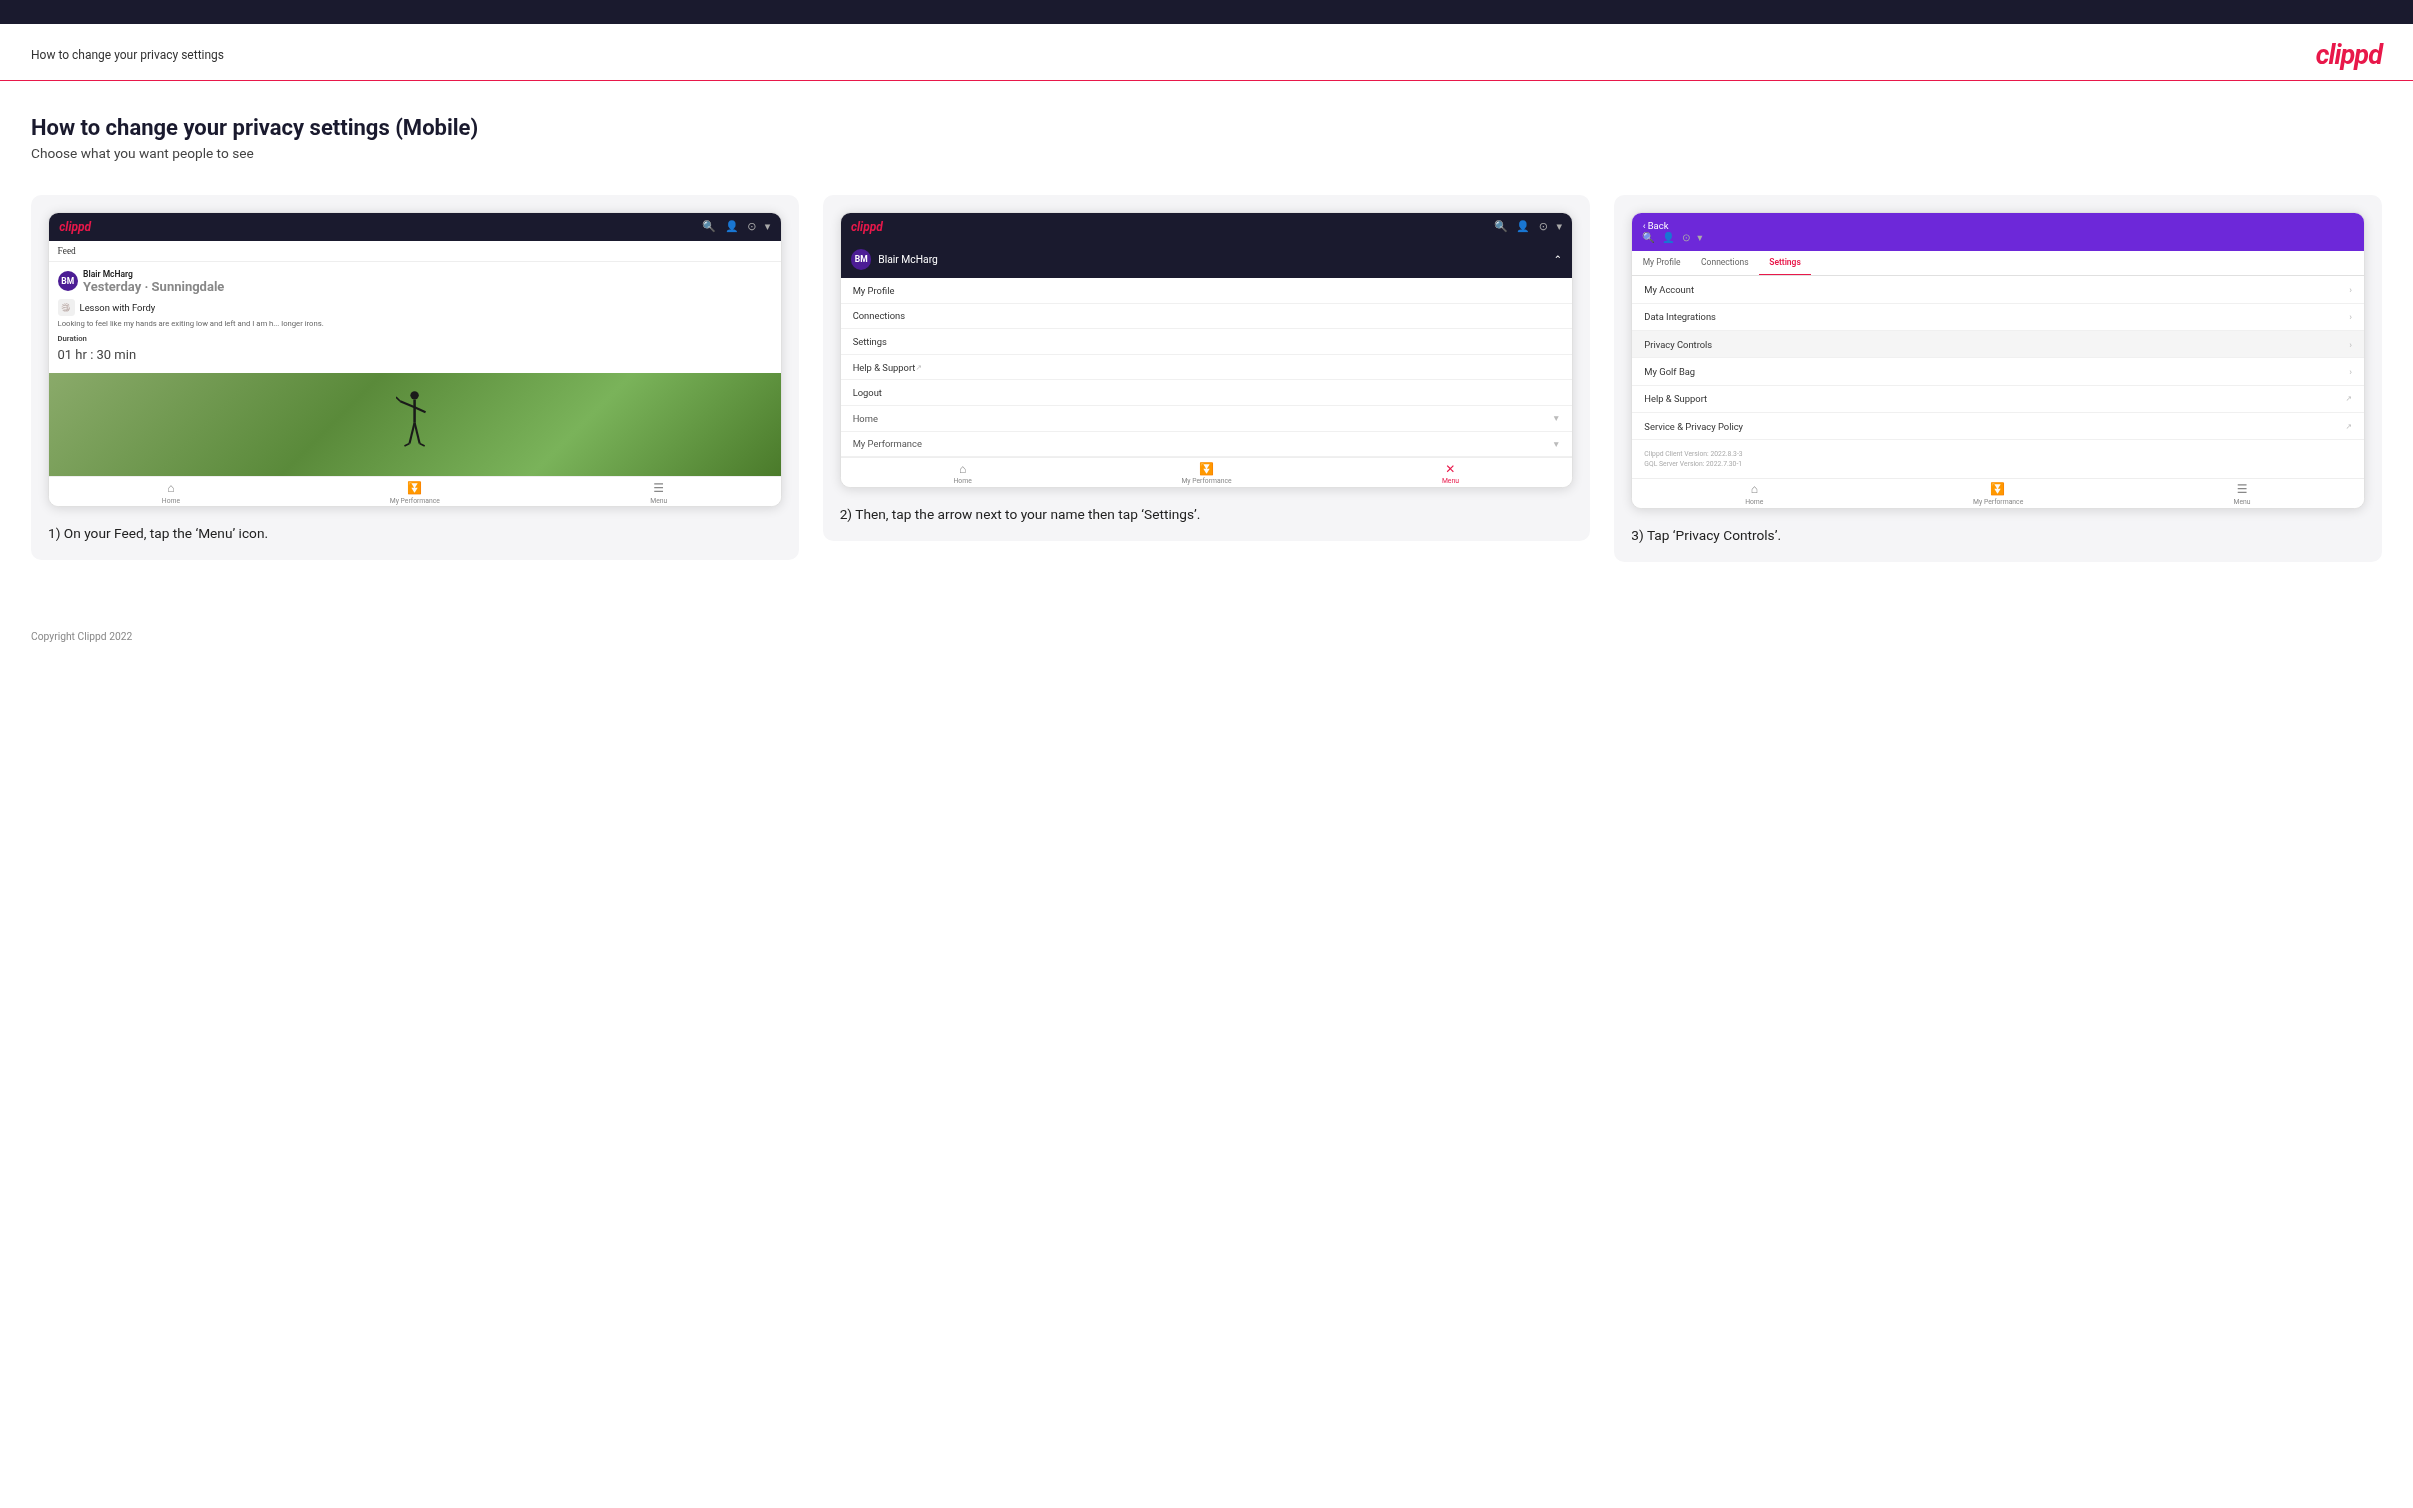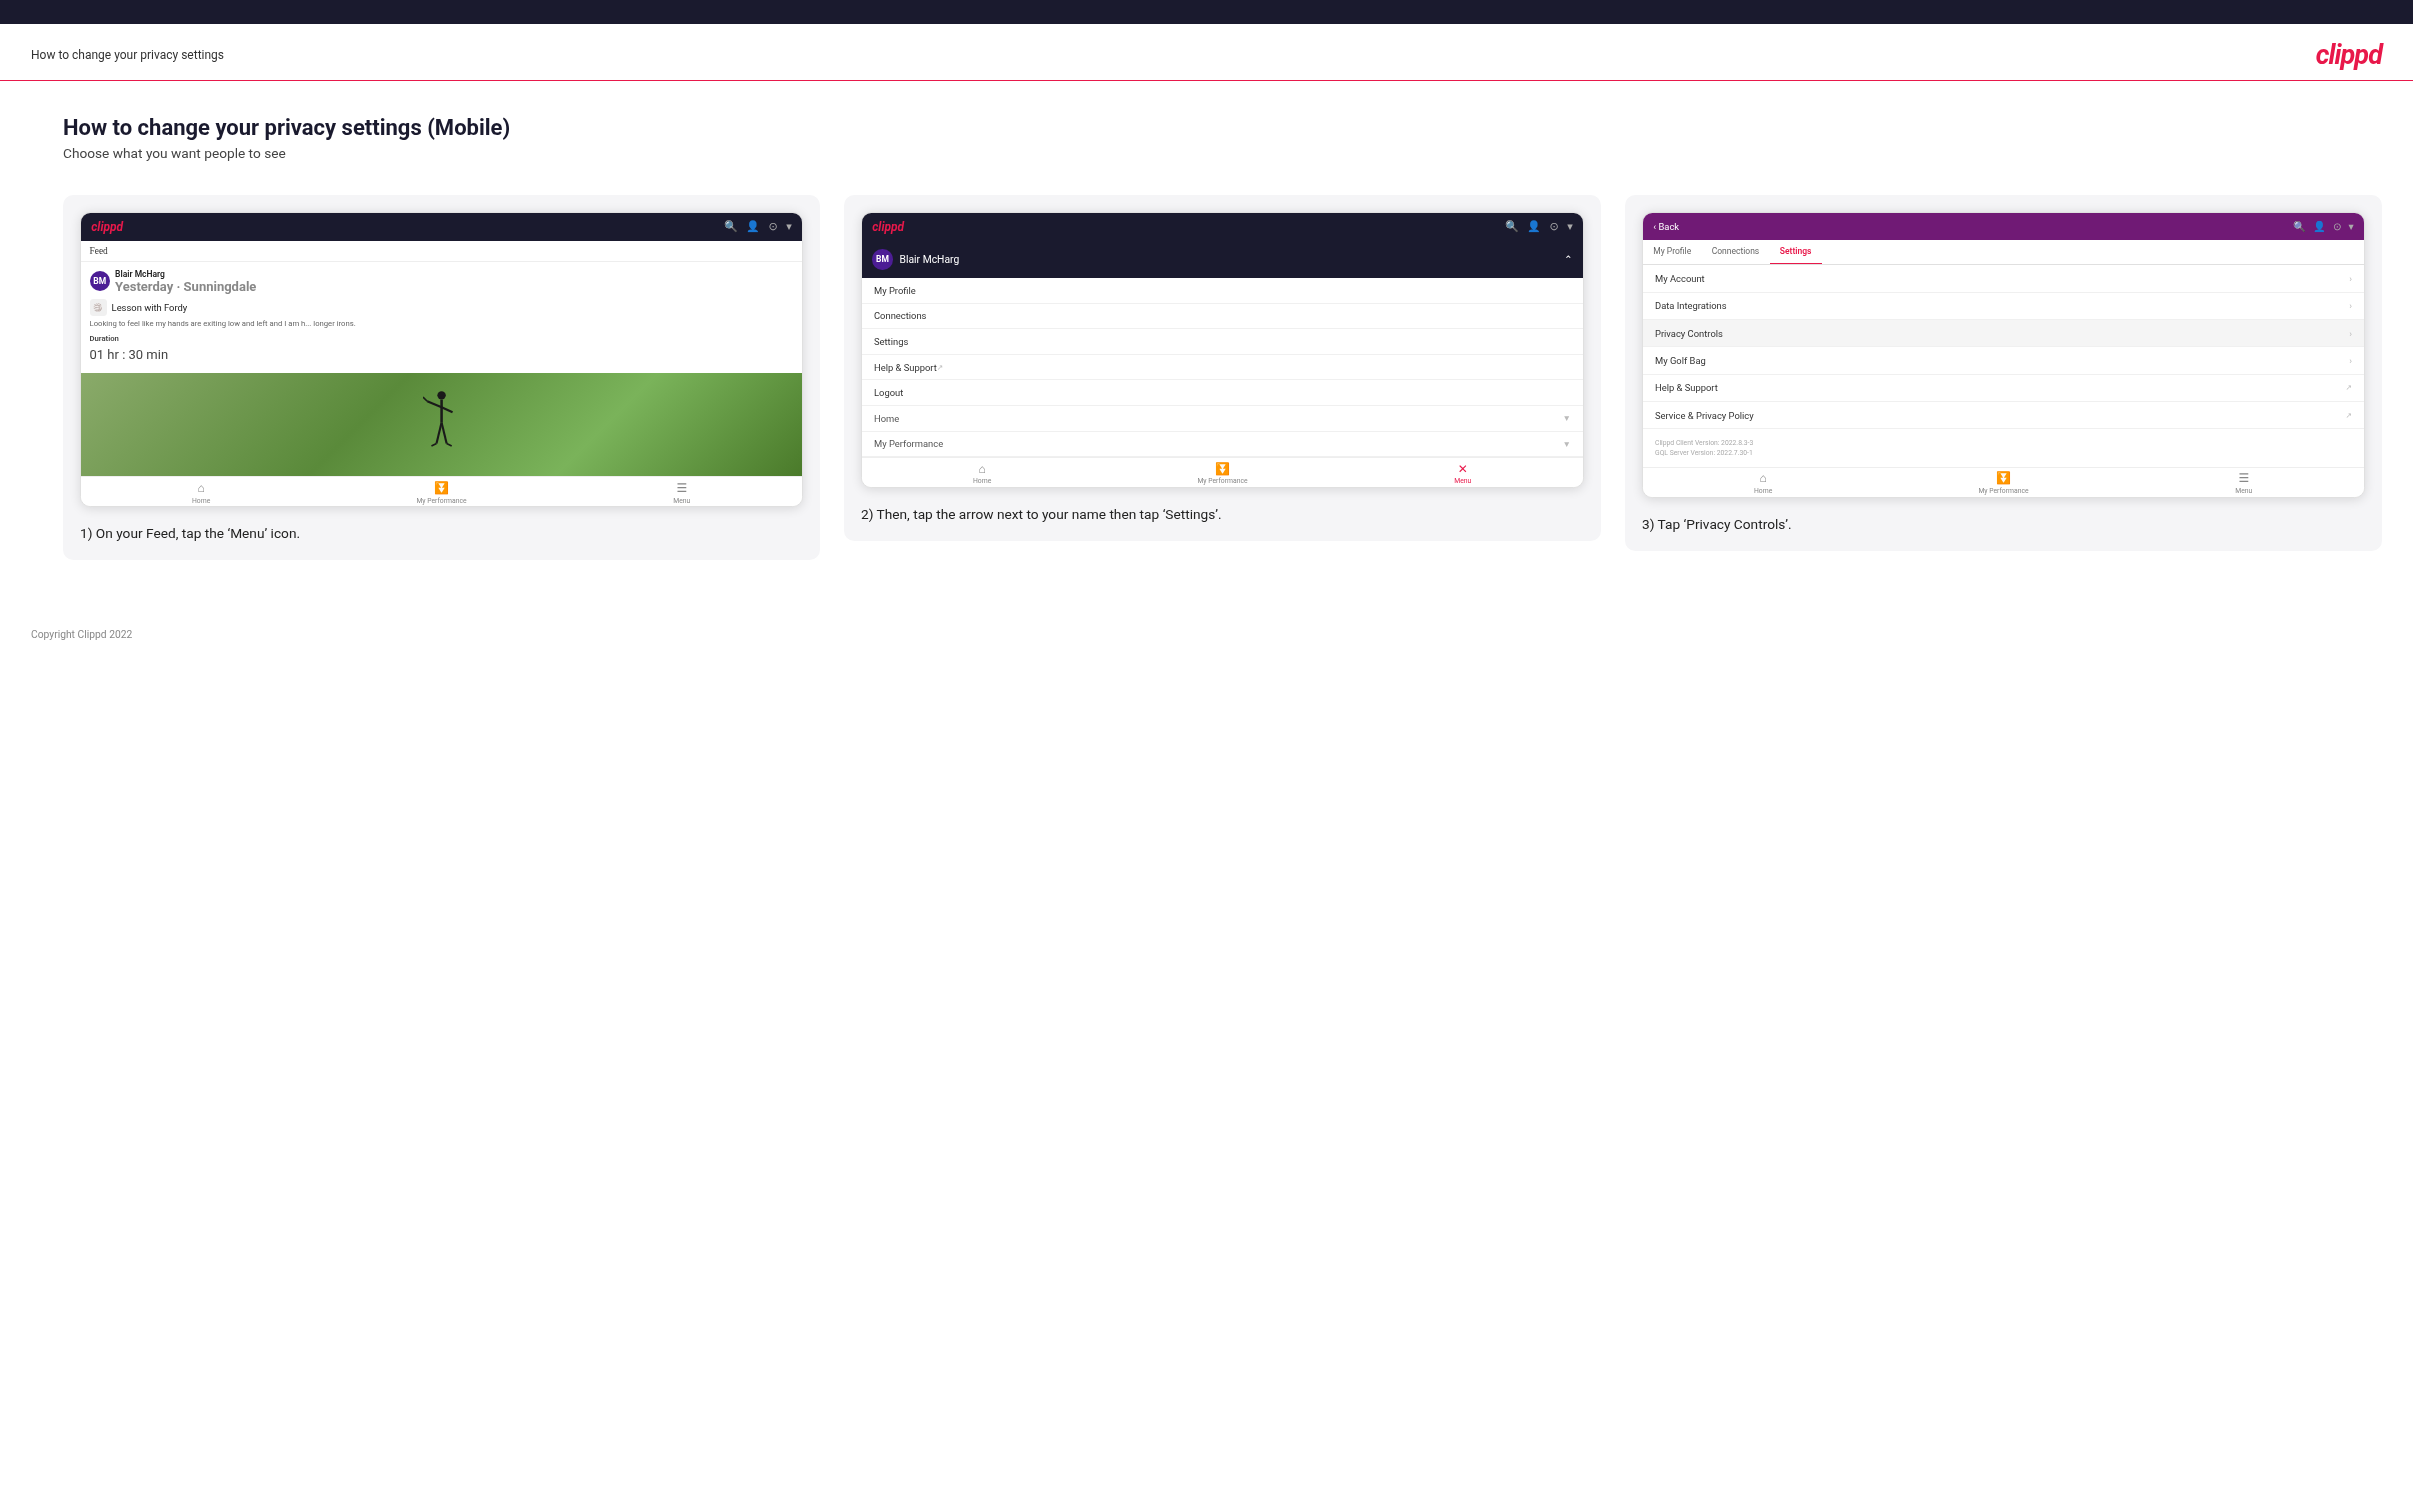--- a/index.html
+++ b/index.html
@@ -35,21 +35,20 @@
       font-size: 27px;
       font-weight: 700;
       color: #e8184a;
       letter-spacing: -0.9px;
       font-style: italic;
     }
 
     
     .main {
       padding: 34px 31px 51px 31px;
-      margin-left: 32px;
     }
     .page-heading {
       font-size: 22px;
       font-weight: 700;
       color: #1a1a2e;
       margin-bottom: 5.1px;
     }
     .page-subheading {
       font-size: 13.7px;
       color: #444;
@@ -279,24 +278,25 @@
       font-size: 8.5px;
       color: #666;
       cursor: pointer;
     }
     .settings-tab.active {
       color: #e8184a;
       border-bottom: 1.7px solid #e8184a;
       font-weight: 600;
     }
     .back-row {
-      background: #701a75;
+      background: #6d28d9;
       display: flex;
       justify-content: space-between;
       padding: 6.8px 10.3px;
+      flex-direction: column;
     }
     .back-btn {
       color: #fff;
       font-size: 9.4px;
       display: flex;
       align-items: center;
       gap: 3.4px;
     }
     .back-icons {
       display: flex;

